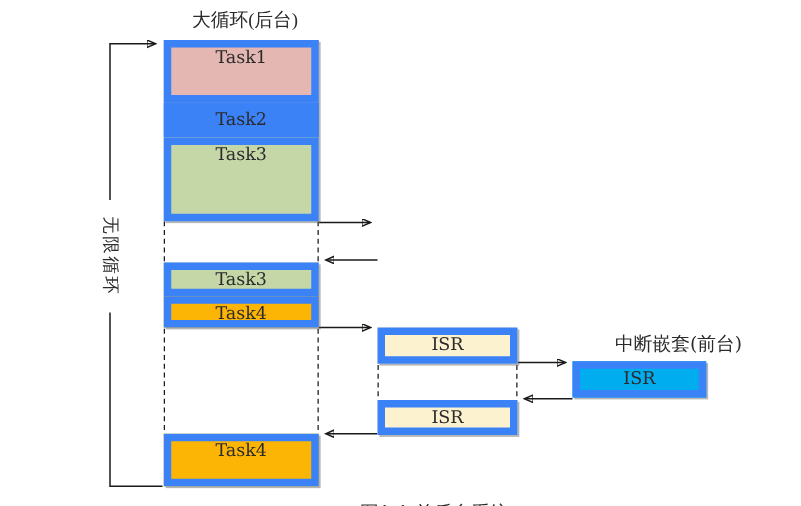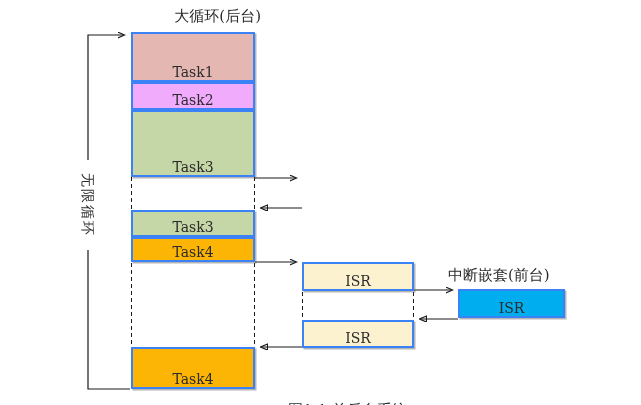--- a/index.html
+++ b/index.html
@@ -10,36 +10,36 @@
     overflow:hidden;
     font-family:"DejaVu Serif","Liberation Serif",serif;
     color:#2b2b2b;
   }
   .lines{position:absolute;left:0;top:0;width:641px;height:405px;}
   .lines path{stroke:#1a1a1a;stroke-width:1.2;fill:none;}
   .lines path.dashed{stroke-dasharray:4 3;stroke-width:1;}
   .node{
     position:absolute;
     box-sizing:border-box;
-    border:2px solid #3b82f6;
-    display:flex;align-items:flex-end;justify-content:center;
+    border:6px solid #3b82f6;
+    display:flex;align-items:flex-start;justify-content:center;
     font-size:14px;
     box-shadow:1.5px 1.5px 0 rgba(90,90,90,0.45);
   }
   .label{position:absolute;white-space:nowrap;}
-  .diagram-title{font-size:15px;text-align:right;}
+  .diagram-title{font-size:15px;text-align:center;font-family:Liberation Serif, serif;}
   .loop-label{
     font-size:14px;
     background:#ffffff;
     text-align:center;
     transform:rotate(90deg);
     letter-spacing:2px;
     line-height:18px;
   }
-  .nested-title{font-size:15px;}
+  .nested-title{font-size:15px;margin-left:44px;}
   .caption{font-size:15px;}
 </style>
 </head>
 <body>
 
 <div class="canvas">
 
   <svg class="lines" viewBox="0 0 641 405" xmlns="http://www.w3.org/2000/svg">
     <defs>
       <marker id="arr" markerWidth="8" markerHeight="8" refX="6.5" refY="3" orient="auto" markerUnits="userSpaceOnUse">
@@ -71,21 +71,21 @@
 
   <div class="label diagram-title" style="left:131px;top:7px;width:130px;">大循环(后台)</div>
 
   <div class="label loop-label" style="left:43px;top:196px;width:90px;height:18px;">无限循环</div>
 
   <div class="label nested-title" style="left:448px;top:266px;">中断嵌套(前台)</div>
 
   <div class="node" style="left: 131px; top: 32px; width: 124px; height: 50px; background-color: rgb(229, 183, 178);">
     <span>Task1</span>
   </div>
-  <div class="node" style="left: 131px; top: 82px; width: 124px; height: 28px; background-color: #f0abfc;">
+  <div class="node" style="left: 131px; top: 82px; width: 124px; height: 28px; background-color: #3b82f6;">
     <span>Task2</span>
   </div>
   <div class="node" style="left: 131px; top: 110px; width: 124px; height: 67px; background-color: rgb(197, 215, 166);">
     <span>Task3</span>
   </div>
   <div class="node" style="left: 131px; top: 210px; width: 124px; height: 27px; background-color: rgb(197, 215, 166);">
     <span>Task3</span>
   </div>
   <div class="node" style="left: 131px; top: 237px; width: 124px; height: 25px; background-color: rgb(252, 181, 5);">
     <span>Task4</span>

